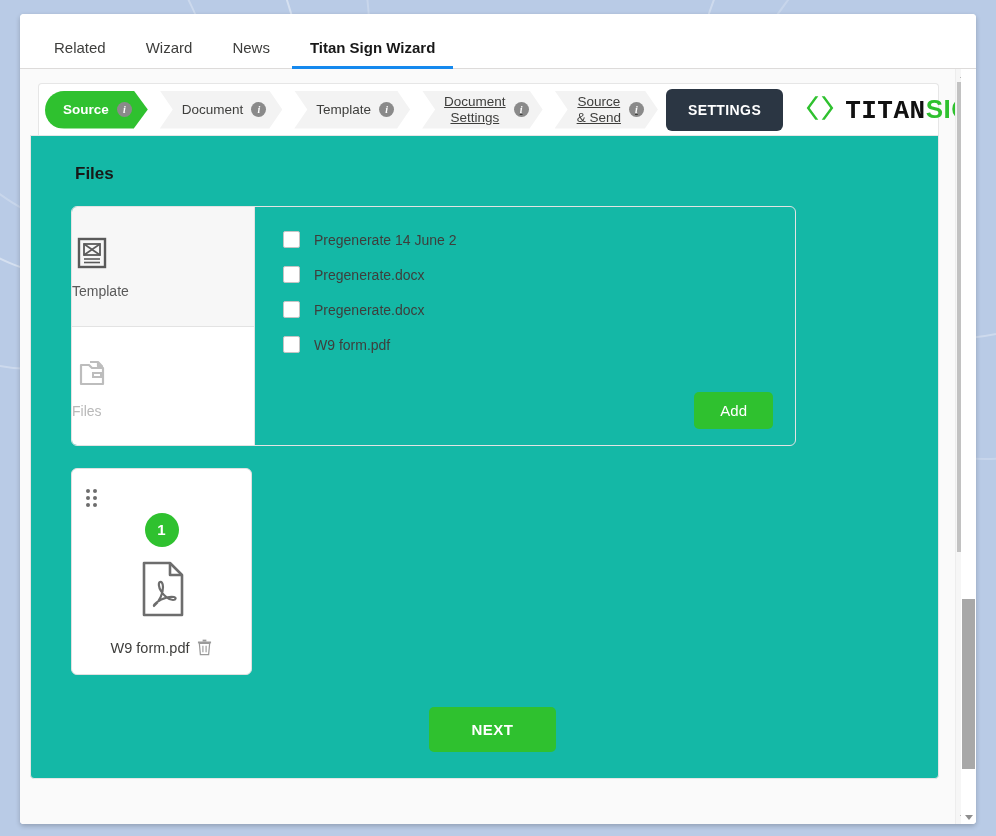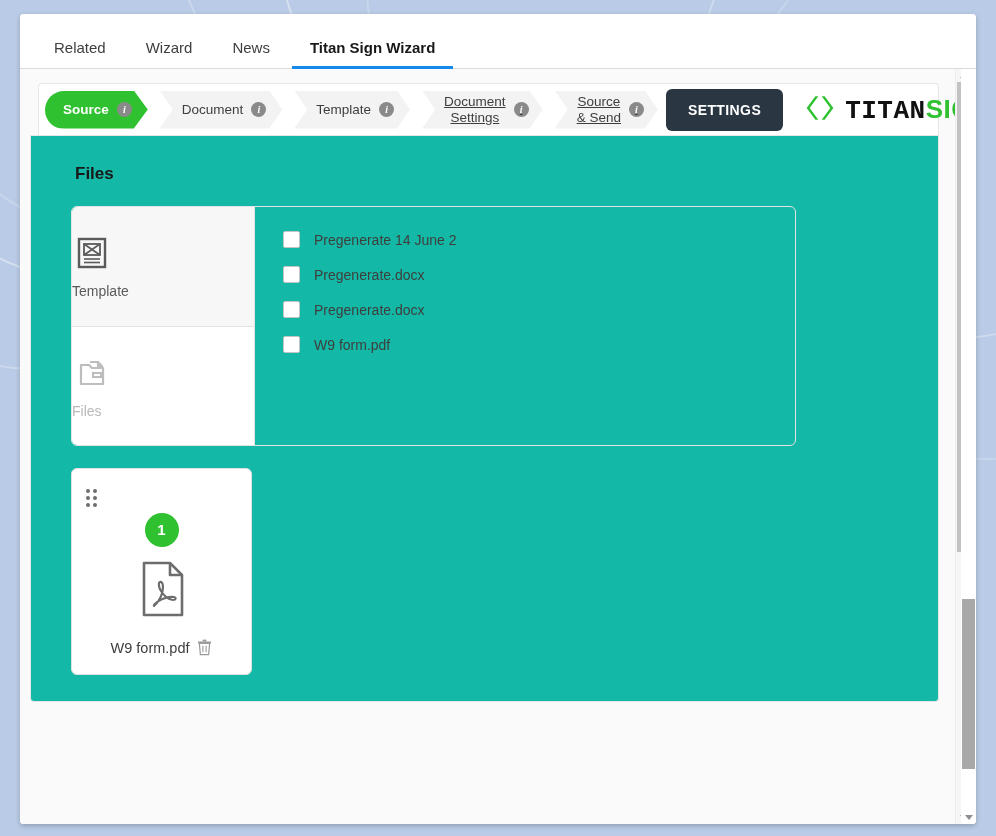--- a/index.html
+++ b/index.html
@@ -485,20 +485,23 @@
             </div>
             <div class="file-opt">
               <span class="cbox"></span>
               <span class="nm">Pregenerate.docx</span>
             </div>
             <div class="file-opt">
               <span class="cbox"></span>
               <span class="nm">W9 form.pdf</span>
             </div>
 
+            <div class="add-row">
+              <button class="btn-green">Add</button>
+            </div>
           </div>
         </div>
 
         <div class="doc-tile">
           <span class="drag-handle">
             <i></i>
               <i></i>
               <i></i>
               <i></i>
               <i></i>
@@ -519,20 +522,23 @@
                 <path d="M2.5 4.5 L13.5 4.5 L12.4 16.5 L3.6 16.5 Z" fill="none" stroke="#9a9a9a" stroke-width="1.3"></path>
                 <rect x="1" y="2.6" width="14" height="2" fill="#9a9a9a"></rect>
                 <rect x="6" y="0.6" width="4" height="2" fill="#9a9a9a"></rect>
                 <line x1="6.3" y1="7" x2="6.3" y2="14" stroke="#9a9a9a" stroke-width="1.2"></line>
                 <line x1="9.7" y1="7" x2="9.7" y2="14" stroke="#9a9a9a" stroke-width="1.2"></line>
               </svg>
             </span>
           </div>
         </div>
 
+        <div class="footer">
+          <button class="btn-next">NEXT</button>
+        </div>
       </div>
 
     </div>
 
     <div class="sb-inner">
       <div class="arr-up">
           <span class="tri up"></span>
         </div>
       <div class="thumb"></div>
       <div class="arr-dn">

